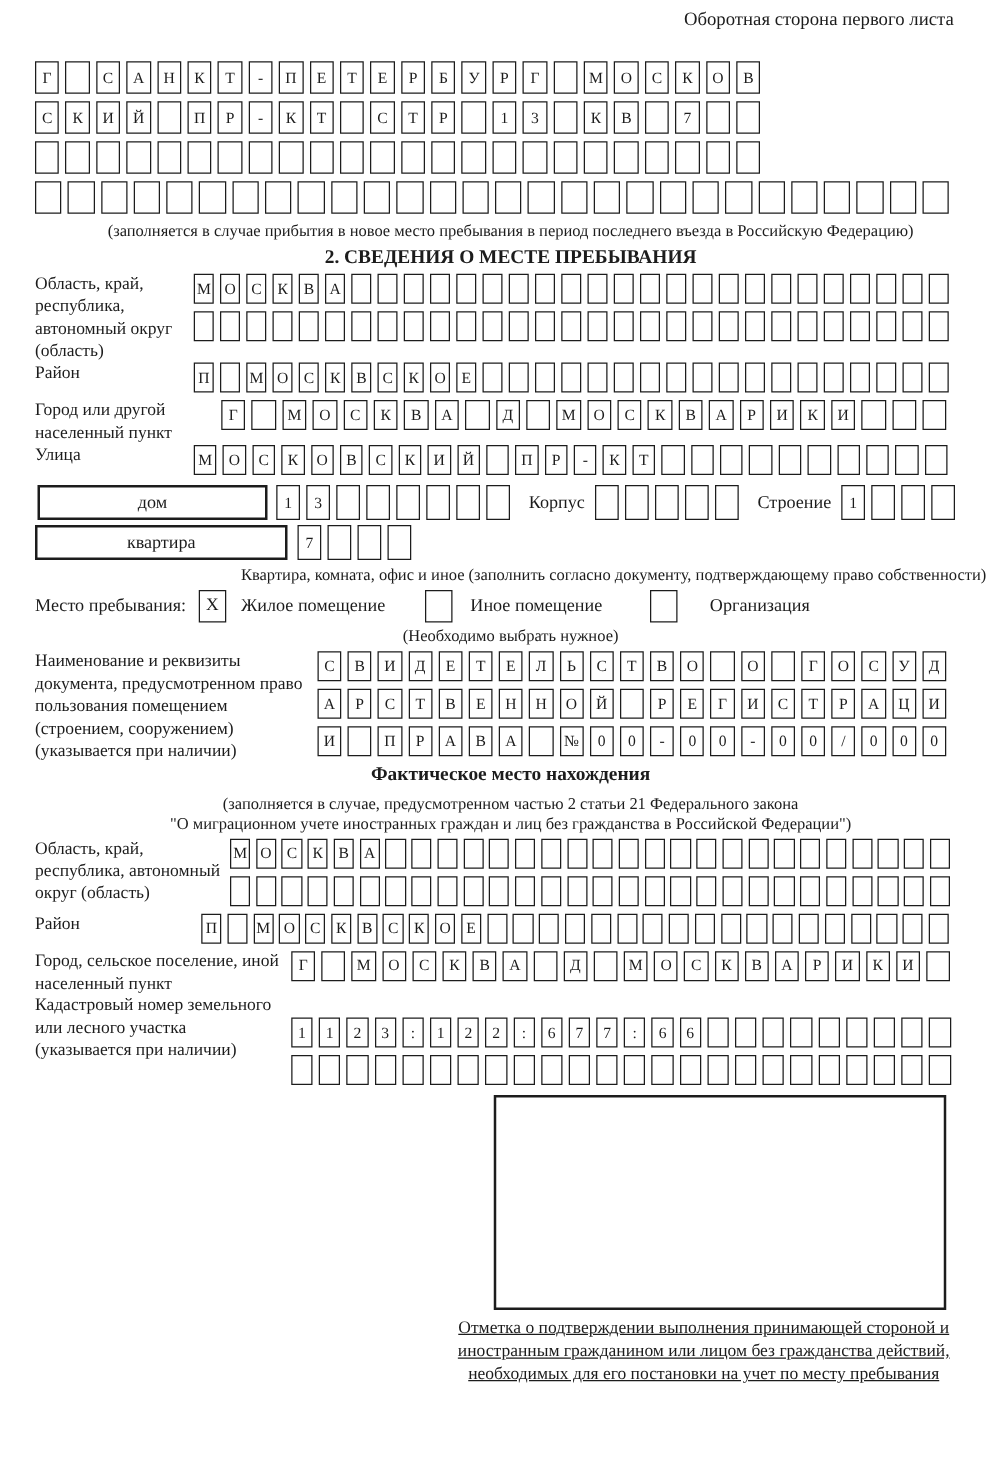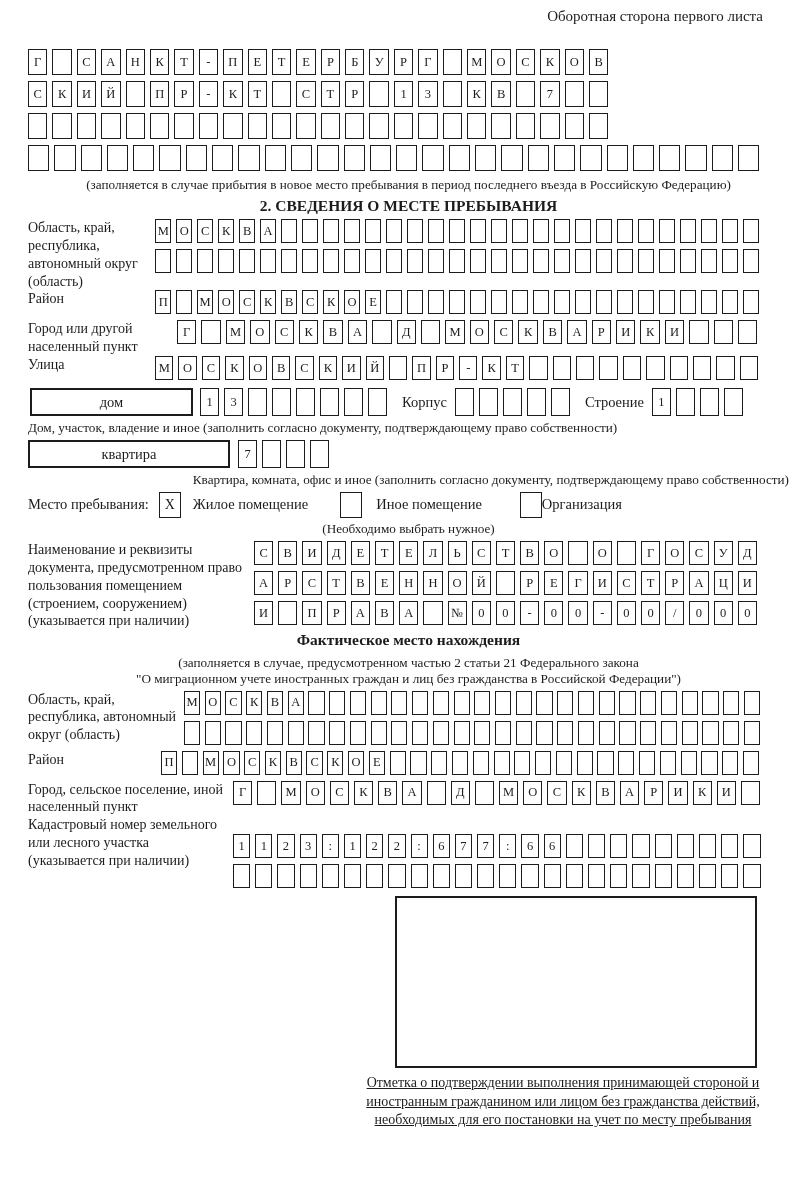--- a/index.html
+++ b/index.html
@@ -29,21 +29,21 @@
   .r22  .cell{width:19.2px;margin-right:5px;height:24px;}
   .rk24 .cell{width:17.2px;margin-right:5px;height:24px;}
   .rh   .cell{width:19px;margin-right:5px;height:28px;}
 
   .note{font-size:13.2px;text-align:center;line-height:1.2;}
   .h-title{font-weight:bold;text-align:center;font-size:15.5px;}
 
   .houserow{display:flex;align-items:center;}
   .boxlabel{border:2px solid #1c1c1c;height:28px;display:flex;align-items:center;justify-content:center;
             font-size:14.5px;box-sizing:border-box;flex:none;}
-  .dom-rect{width:163px;margin-left:2px;margin-right:7px;}
+  .dom-rect{width:184px;margin-left:2px;margin-right:7px;}
   .kv-rect{width:202px;margin-right:8px;}
   .inline-label{font-size:14.5px;margin:0 8px 0 10px;}
 
   .stayrow{display:flex;align-items:center;font-size:14.5px;}
   .cbox{width:22px;height:26px;border:1.7px solid #1c1c1c;display:inline-flex;align-items:center;
         justify-content:center;font-size:14px;box-sizing:border-box;flex:none;}
 
   .stamp-box{width:362px;height:172px;border:2px solid #1c1c1c;margin-left:367px;box-sizing:border-box;}
   .stamp-note{width:470px;margin-left:300px;text-align:center;font-size:14px;line-height:1.32;text-decoration:underline;}
 </style>
@@ -90,36 +90,35 @@
   </div>
 
   <div class="houserow" style="margin-top:2px;">
     <div class="boxlabel dom-rect">дом</div>
     <div class="cellrow rh" style="margin-bottom:0;"><span class="cell">1</span><span class="cell">3</span><span class="cell"></span><span class="cell"></span><span class="cell"></span><span class="cell"></span><span class="cell"></span><span class="cell"></span></div>
     <span class="inline-label">Корпус</span>
     <div class="cellrow rh" style="margin-bottom:0;"><span class="cell"></span><span class="cell"></span><span class="cell"></span><span class="cell"></span><span class="cell"></span></div>
     <span class="inline-label">Строение</span>
     <div class="cellrow rh" style="margin-bottom:0;"><span class="cell">1</span><span class="cell"></span><span class="cell"></span><span class="cell"></span></div>
   </div>
-  <div class="note" style="text-align:left;margin-top:4px;">Дом, участок, владение и иное (заполнить согласно документу, подтверждающему право собственности)</div>
 
   <div class="houserow" style="margin-top:4px;">
     <div class="boxlabel kv-rect">квартира</div>
     <div class="cellrow rh" style="margin-bottom:0;"><span class="cell">7</span><span class="cell"></span><span class="cell"></span><span class="cell"></span></div>
   </div>
   <div class="note" style="text-align:right;margin-top:4px;">Квартира, комната, офис и иное (заполнить согласно документу, подтверждающему право собственности)</div>
 
   <div class="stayrow" style="margin-top:4px;">
     <span>Место пребывания:</span>
     <span class="cbox" style="margin-left:10px;">X</span>
     <span style="margin-left:12px;">Жилое помещение</span>
     <span class="cbox" style="margin-left:32px;"></span>
     <span style="margin-left:14px;">Иное помещение</span>
     <span class="cbox" style="margin-left:38px;"></span>
-    <span style="">Организация</span>
+    <span style="margin-left:26px;">Организация</span>
   </div>
   <div class="note" style="margin-top:3px;">(Необходимо выбрать нужное)</div>
 
   <div class="field" style="margin-top:4px;">
     <div class="flabel w221">Наименование и реквизиты документа, предусмотренном право пользования помещением (строением, сооружением) (указывается при наличии)</div>
     <div>
       <div class="cellrow r21"><span class="cell">С</span><span class="cell">В</span><span class="cell">И</span><span class="cell">Д</span><span class="cell">Е</span><span class="cell">Т</span><span class="cell">Е</span><span class="cell">Л</span><span class="cell">Ь</span><span class="cell">С</span><span class="cell">Т</span><span class="cell">В</span><span class="cell">О</span><span class="cell"></span><span class="cell">О</span><span class="cell"></span><span class="cell">Г</span><span class="cell">О</span><span class="cell">С</span><span class="cell">У</span><span class="cell">Д</span></div>
       <div class="cellrow r21"><span class="cell">А</span><span class="cell">Р</span><span class="cell">С</span><span class="cell">Т</span><span class="cell">В</span><span class="cell">Е</span><span class="cell">Н</span><span class="cell">Н</span><span class="cell">О</span><span class="cell">Й</span><span class="cell"></span><span class="cell">Р</span><span class="cell">Е</span><span class="cell">Г</span><span class="cell">И</span><span class="cell">С</span><span class="cell">Т</span><span class="cell">Р</span><span class="cell">А</span><span class="cell">Ц</span><span class="cell">И</span></div>
       <div class="cellrow r21"><span class="cell">И</span><span class="cell"></span><span class="cell">П</span><span class="cell">Р</span><span class="cell">А</span><span class="cell">В</span><span class="cell">А</span><span class="cell"></span><span class="cell">№</span><span class="cell">0</span><span class="cell">0</span><span class="cell">-</span><span class="cell">0</span><span class="cell">0</span><span class="cell">-</span><span class="cell">0</span><span class="cell">0</span><span class="cell">/</span><span class="cell">0</span><span class="cell">0</span><span class="cell">0</span></div>
     </div>

